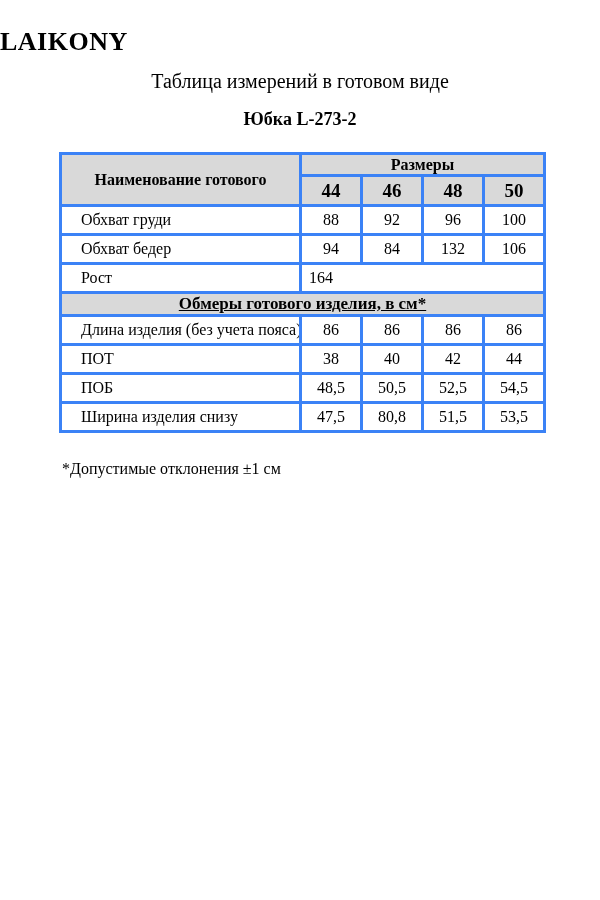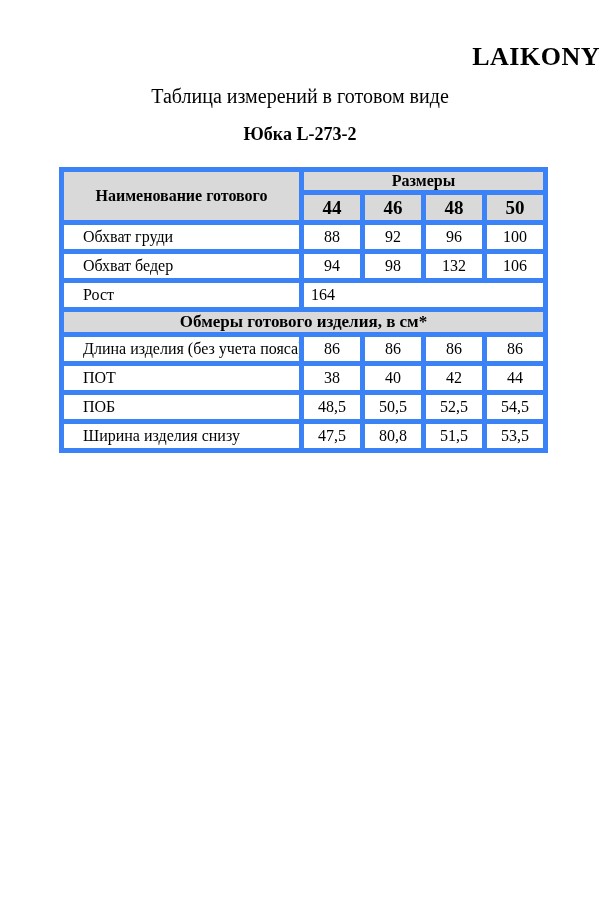--- a/index.html
+++ b/index.html
@@ -7,22 +7,22 @@
   .page {
     position: relative;
     width: 600px;
     height: 900px;
     background: #ffffff;
     color: #000000;
     font-family: "Liberation Serif", "DejaVu Serif", serif;
     overflow: hidden;
   }
   .brand {
-    padding-top: 42px;
-    text-align: right;
+    padding-top: 27px;
+    text-align: left;
     font-size: 26px;
     font-weight: bold;
     letter-spacing: 0.5px;
   }
   .subtitle {
     margin-top: 13px;
     text-align: center;
     font-size: 20px;
   }
   .product {
@@ -33,39 +33,39 @@
   }
   table.size-table {
     margin: 22px 0 0 59px;
     width: 484px;
     border-collapse: collapse;
     table-layout: fixed;
     font-size: 16px;
     border: 2px solid #000000;
   }
   table.size-table td {
-    border: 5px solid #3b82f6;
+    border: 3px solid #3b82f6;
     vertical-align: middle;
     overflow: hidden;
     white-space: nowrap;
   }
   .bg-gray { background: #d9d9d9; }
   td.c-name {
     text-align: center;
     font-weight: bold;
     border-bottom-width: 2px;
   }
   td.c-sizes {
     text-align: center;
     font-weight: bold;
   }
   tr.r-sizes-header { height: 22px; }
   tr.r-sizes { height: 30px; }
   tr.r-data { height: 29px; }
-  tr.r-section { height: 16px; }
+  tr.r-section { height: 16px; text-decoration: underline; }
   td.c-size {
     text-align: center;
     font-weight: bold;
     font-size: 19px;
     border-bottom-width: 2px;
   }
   td.c-label {
     text-align: left;
     padding-left: 19px;
   }
@@ -120,21 +120,21 @@
       <tr class="r-data">
         <td class="c-label">Обхват груди</td>
         <td class="c-val">88</td>
         <td class="c-val">92</td>
         <td class="c-val">96</td>
         <td class="c-val">100</td>
       </tr>
       <tr class="r-data">
         <td class="c-label">Обхват бедер</td>
         <td class="c-val">94</td>
-        <td class="c-val">98</td>
+        <td class="c-val">84</td>
         <td class="c-val">132</td>
         <td class="c-val">106</td>
       </tr>
       <tr class="r-data">
         <td class="c-label">Рост</td>
         <td class="c-val-left" colspan="4">164</td>
       </tr>
 
       <tr class="r-section">
         <td class="c-section bg-gray" colspan="5">Обмеры готового изделия, в см*</td>
@@ -164,14 +164,15 @@
       <tr class="r-data">
         <td class="c-label">Ширина изделия снизу</td>
         <td class="c-val">47,5</td>
         <td class="c-val">80,8</td>
         <td class="c-val">51,5</td>
         <td class="c-val">53,5</td>
       </tr>
     </tbody>
   </table>
 
+  <div class="footnote">*Допустимые отклонения ±1 см</div>
 
 </div>
 
 </body></html>

